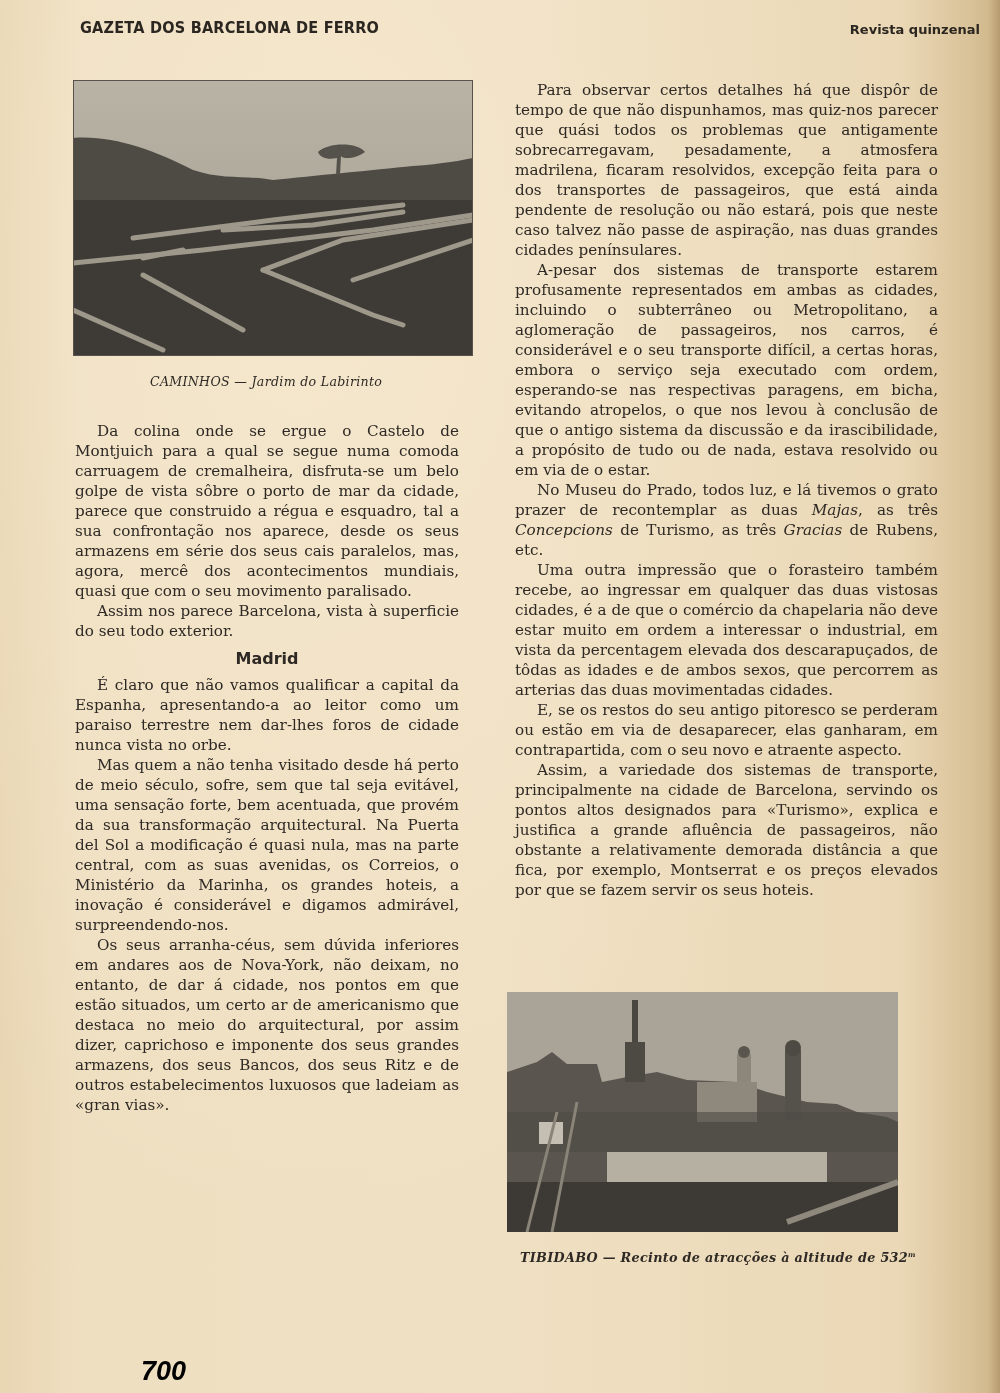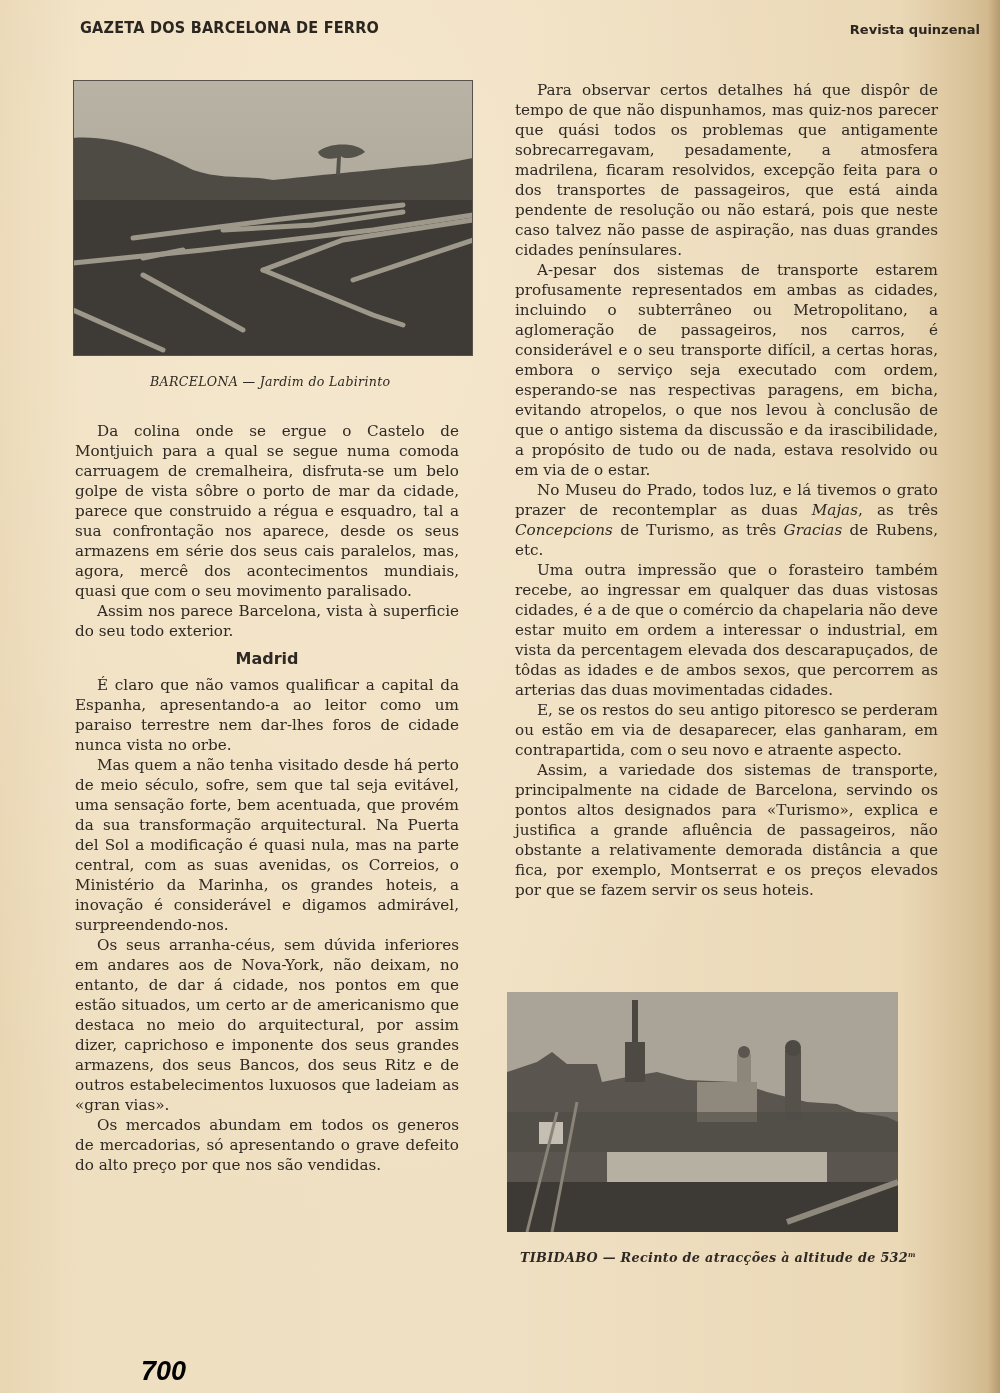--- a/index.html
+++ b/index.html
@@ -61,30 +61,29 @@
       <path d="M70,195 L170,250"></path>
       <path d="M190,190 L270,160 L400,140"></path>
       <path d="M190,190 L300,235 L330,245"></path>
       <path d="M280,200 L400,160"></path>
       <path d="M0,230 L90,270"></path>
       <path d="M150,150 L240,145 L330,132"></path>
     </g>
     <rect x="0" y="0" width="400" height="276" fill="none" stroke="#57534c" stroke-width="2"></rect>
   </svg>
 </div>
-<div class="caption cap1"><span>BARCELONA</span><span> — </span><span>Jardim do Labirinto</span></div>
+<div class="caption cap1"><span>CAMINHOS</span><span> — </span><span>Jardim do Labirinto</span></div>
 
 <div class="col left">
   <p class="ind">Da colina onde se ergue o Castelo de Montjuich para a qual se segue numa comoda carruagem de cremalheira, disfruta-se um belo golpe de vista sôbre o porto de mar da cidade, parece que construido a régua e esquadro, tal a sua confrontação nos aparece, desde os seus armazens em série dos seus cais paralelos, mas, agora, mercê dos acontecimentos mundiais, quasi que com o seu movimento paralisado.</p>
   <p class="ind">Assim nos parece Barcelona, vista à superficie do seu todo exterior.</p>
   <p class="section-heading">Madrid</p>
   <p class="ind">É claro que não vamos qualificar a capital da Espanha, apresentando-a ao leitor como um paraiso terrestre nem dar-lhes foros de cidade nunca vista no orbe.</p>
   <p class="ind">Mas quem a não tenha visitado desde há perto de meio século, sofre, sem que tal seja evitável, uma sensação forte, bem acentuada, que provém da sua transformação arquitectural. Na Puerta del Sol a modificação é quasi nula, mas na parte central, com as suas avenidas, os Correios, o Ministério da Marinha, os grandes hoteis, a inovação é considerável e digamos admirável, surpreendendo-nos.</p>
   <p class="ind">Os seus arranha-céus, sem dúvida inferiores em andares aos de Nova-York, não deixam, no entanto, de dar á cidade, nos pontos em que estão situados, um certo ar de americanismo que destaca no meio do arquitectural, por assim dizer, caprichoso e imponente dos seus grandes armazens, dos seus Bancos, dos seus Ritz e de outros estabelecimentos luxuosos que ladeiam as «gran vias».</p>
-  <p class="ind">Os mercados abundam em todos os generos de mercadorias, só apresentando o grave defeito do alto preço por que nos são vendidas.</p>
 </div>
 
 <div class="col right">
   <p class="ind">Para observar certos detalhes há que dispôr de tempo de que não dispunhamos, mas quiz-nos parecer que quási todos os problemas que antigamente sobrecarregavam, pesadamente, a atmosfera madrilena, ficaram resolvidos, excepção feita para o dos transportes de passageiros, que está ainda pendente de resolução ou não estará, pois que neste caso talvez não passe de aspiração, nas duas grandes cidades penínsulares.</p>
   <p class="ind">A-pesar dos sistemas de transporte estarem profusamente representados em ambas as cidades, incluindo o subterrâneo ou Metropolitano, a aglomeração de passageiros, nos carros, é considerável e o seu transporte difícil, a certas horas, embora o serviço seja executado com ordem, esperando-se nas respectivas paragens, em bicha, evitando atropelos, o que nos levou à conclusão de que o antigo sistema da discussão e da irascibilidade, a propósito de tudo ou de nada, estava resolvido ou em via de o estar.</p>
   <p class="ind"><span>No Museu do Prado, todos luz, e lá tivemos o grato prazer de recontemplar as duas </span><i>Majas</i><span>, as três </span><i>Concepcions</i><span> de Turismo, as três </span><i>Gracias</i><span> de Rubens, etc.</span></p>
   <p class="ind">Uma outra impressão que o forasteiro também recebe, ao ingressar em qualquer das duas vistosas cidades, é a de que o comércio da chapelaria não deve estar muito em ordem a interessar o industrial, em vista da percentagem elevada dos descarapuçados, de tôdas as idades e de ambos sexos, que percorrem as arterias das duas movimentadas cidades.</p>
   <p class="ind">E, se os restos do seu antigo pitoresco se perderam ou estão em via de desaparecer, elas ganharam, em contrapartida, com o seu novo e atraente aspecto.</p>
   <p class="ind">Assim, a variedade dos sistemas de transporte, principalmente na cidade de Barcelona, servindo os pontos altos designados para «Turismo», explica e justifica a grande afluência de passageiros, não obstante a relativamente demorada distância a que fica, por exemplo, Montserrat e os preços elevados por que se fazem servir os seus hoteis.</p>
 </div>

